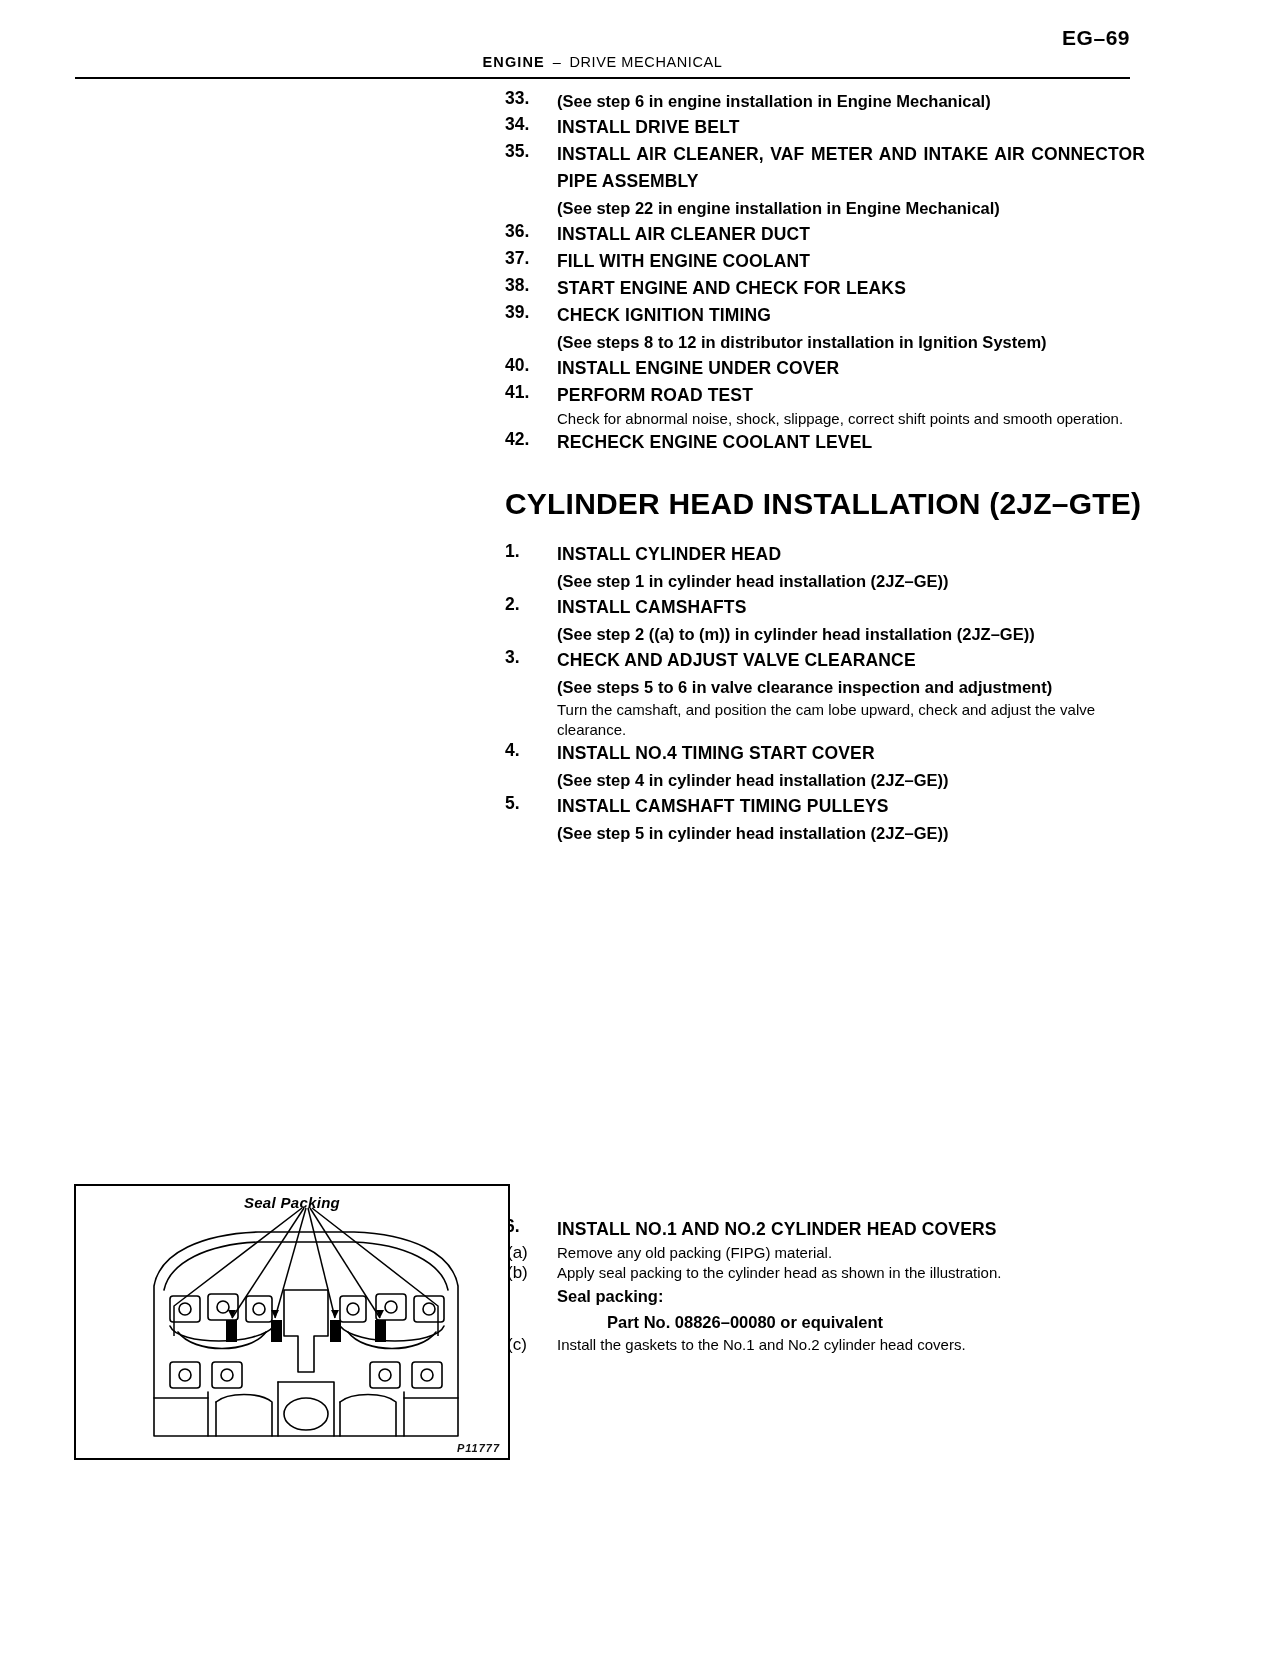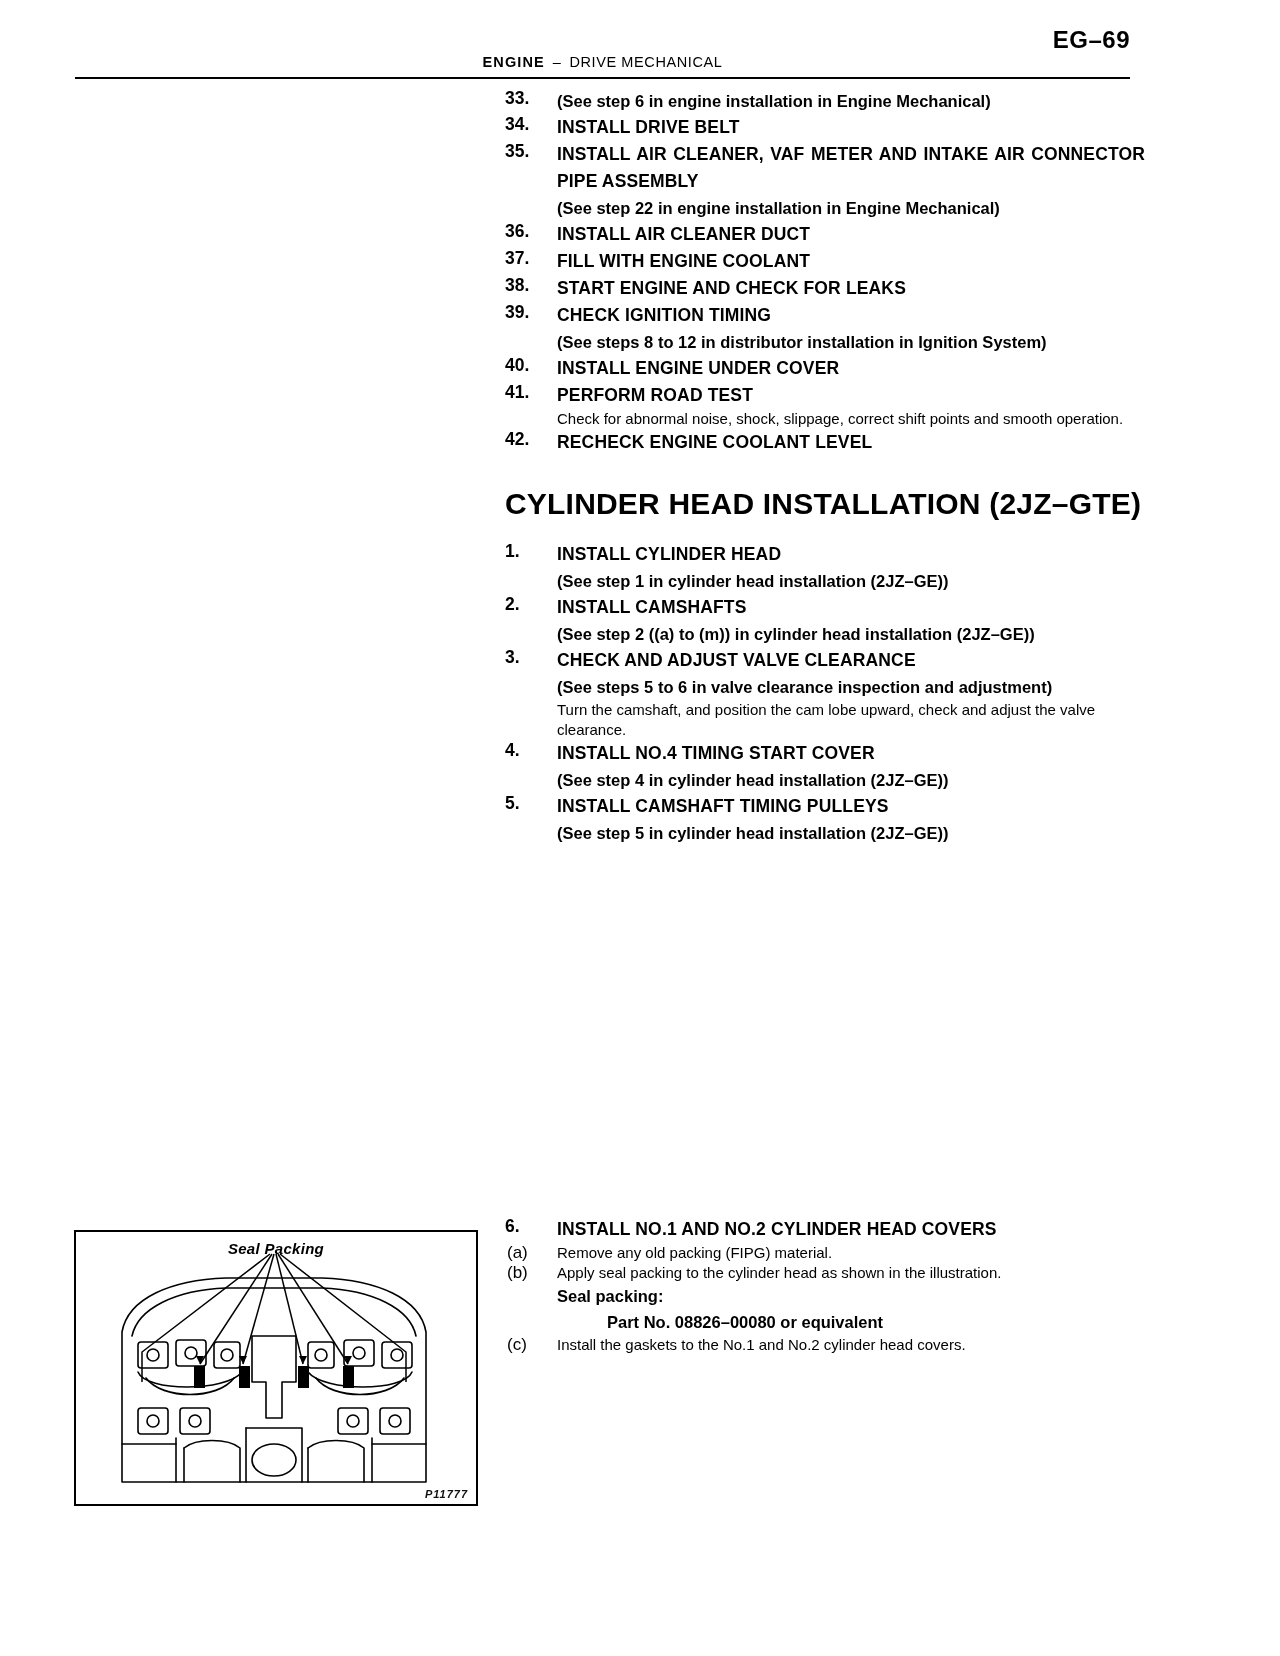--- a/index.html
+++ b/index.html
@@ -21,21 +21,21 @@
     position: absolute;
     left: 75px;
     top: 26px;
     width: 1055px;
     height: 50px;
   }
   .page-number {
     position: absolute;
     right: 0;
     top: 0;
-    font-size: 24px;
+    font-size: 21px;
     font-weight: bold;
     letter-spacing: 0.5px;
   }
   .header-center {
     position: absolute;
     left: 0;
     right: 0;
     top: 28px;
     text-align: center;
     font-size: 14.5px;
@@ -132,26 +132,27 @@
     left: 505px;
     top: 1216px;
     width: 640px;
   }
   #lower .step { padding-left: 52px; }
 
   
   #figure {
     position: absolute;
     left: 74px;
-    top: 1230px;
+    top: 1184px;
     width: 400px;
     height: 272px;
     border: 2px solid #000;
     background: #fff;
     overflow: hidden;
+    padding-left: 32px;
   }
   #figure svg { display: block; }
   .fig-caption {
     position: absolute;
     top: 8px;
     left: 0;
     width: 100%;
     text-align: center;
     font-size: 15px;
     font-weight: bold;

